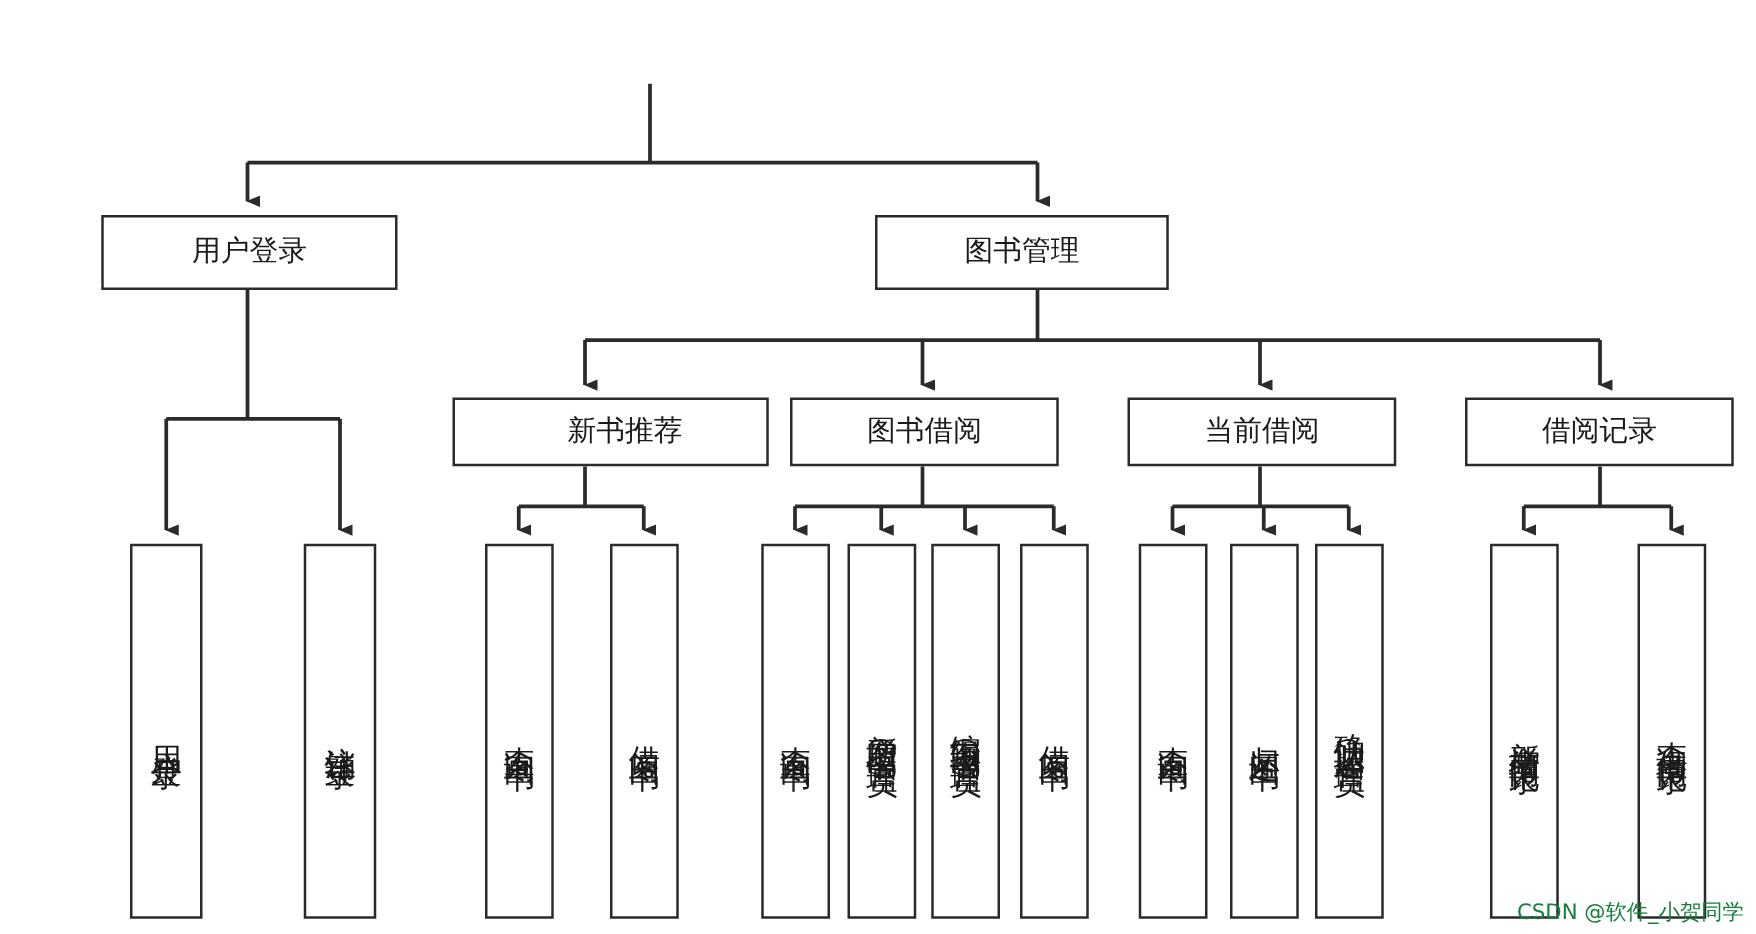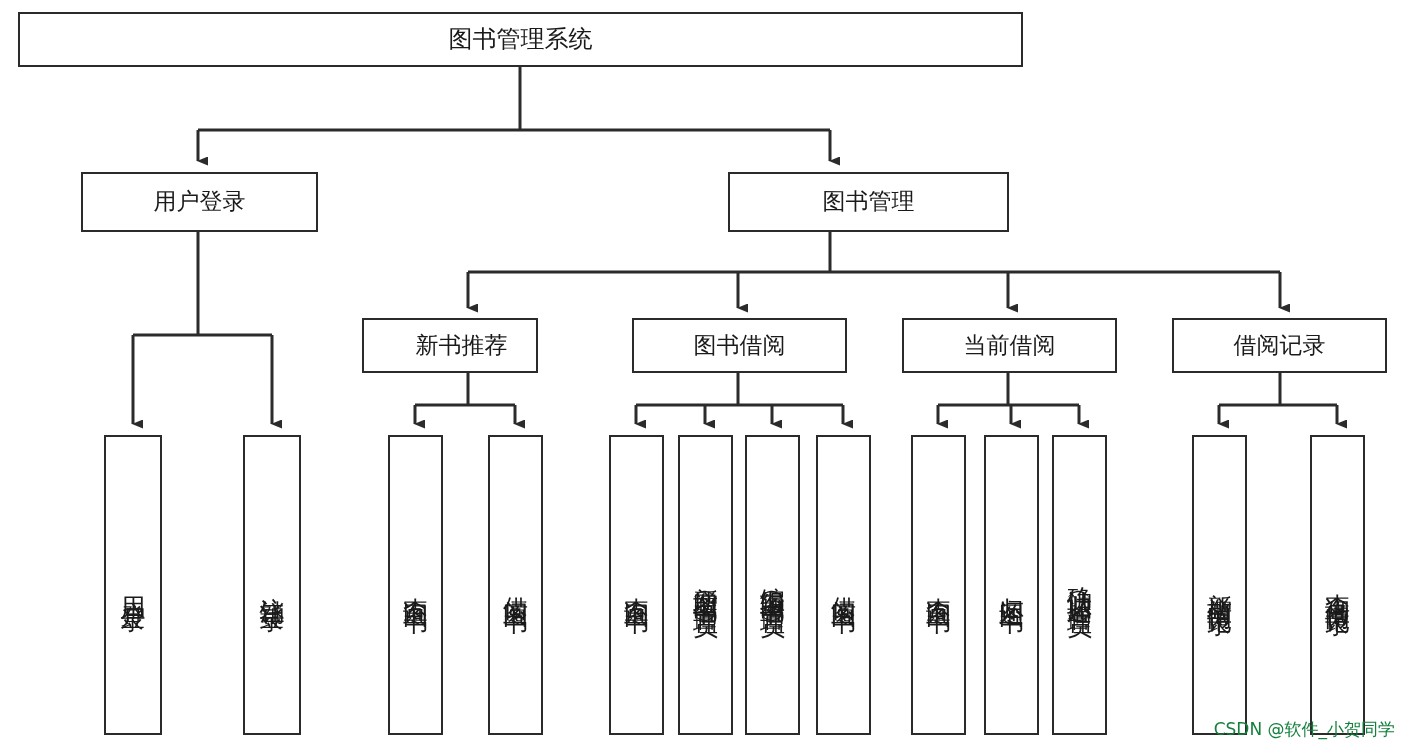--- a/index.html
+++ b/index.html
@@ -121,32 +121,29 @@
       <path d="M 1011,405 L 1011,424" marker-end="url(#arrowhead)"></path>
       <path d="M 1079,405 L 1079,424" marker-end="url(#arrowhead)"></path>
 
       <path d="M 1280,373 L 1280,405"></path>
       <path d="M 1219,405 L 1337,405"></path>
       <path d="M 1219,405 L 1219,424" marker-end="url(#arrowhead)"></path>
       <path d="M 1337,405 L 1337,424" marker-end="url(#arrowhead)"></path>
     </g>
   </svg>
 
-  <div class="node root horizontal" style="left:18px; top:12px; width:1005px; height:55px;">
-    <span class="node-label">图书管理系统</span>
-  </div>
 
   <div class="node horizontal" style="left:81px; top:172px; width:237px; height:60px;">
     <span class="node-label">用户登录</span>
   </div>
-  <div class="node horizontal" style="left:728px; top:172px; width:281px; height:60px;">
+  <div class="node horizontal" style="left:700px; top:172px; width:235px; height:60px;">
     <span class="node-label">图书管理</span>
   </div>
 
-  <div class="node horizontal" style="left:362px; top:318px; width:176px; height:55px;padding-left:23px;">
+  <div class="node horizontal" style="left:362px; top:318px; width:253px; height:55px;padding-left:23px;">
     <span class="node-label">新书推荐</span>
   </div>
   <div class="node horizontal" style="left:632px; top:318px; width:215px; height:55px;">
     <span class="node-label">图书借阅</span>
   </div>
   <div class="node horizontal" style="left:1172px; top:318px; width:215px; height:55px;">
     <span class="node-label">借阅记录</span>
   </div>
   <div class="node horizontal" style="left:902px; top:318px; width:215px; height:55px;">
     <span class="node-label">当前借阅</span>

